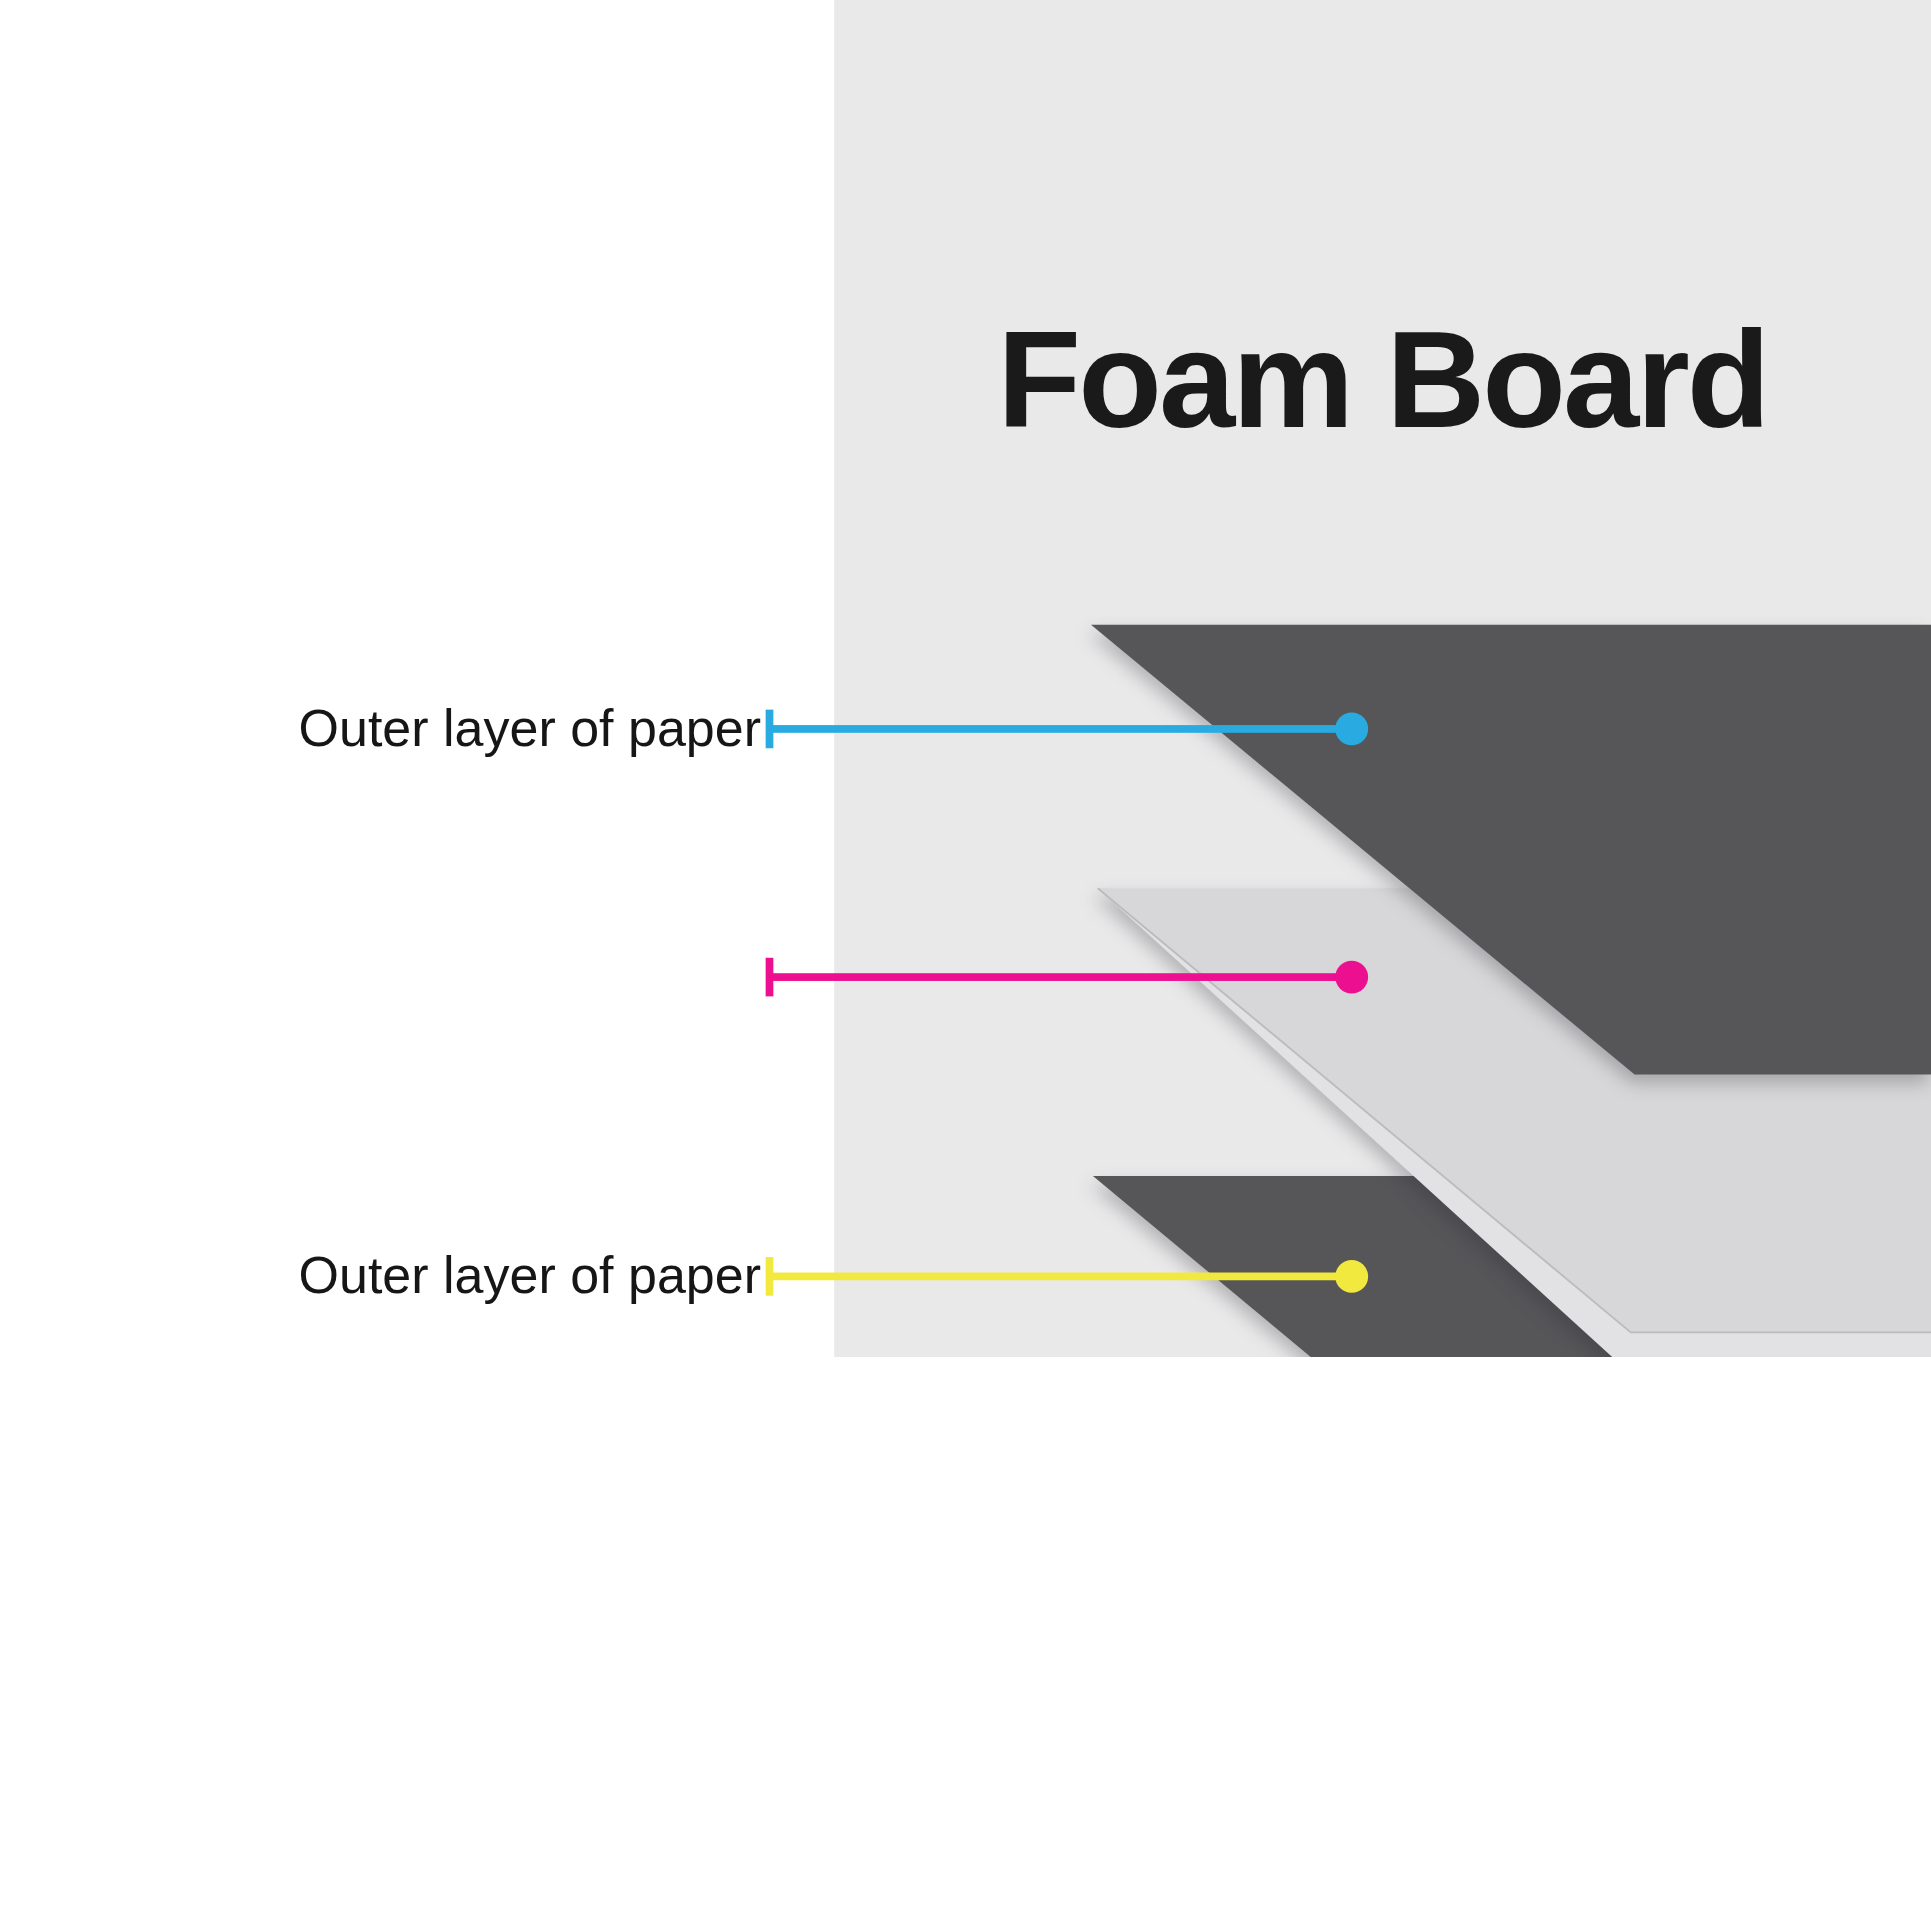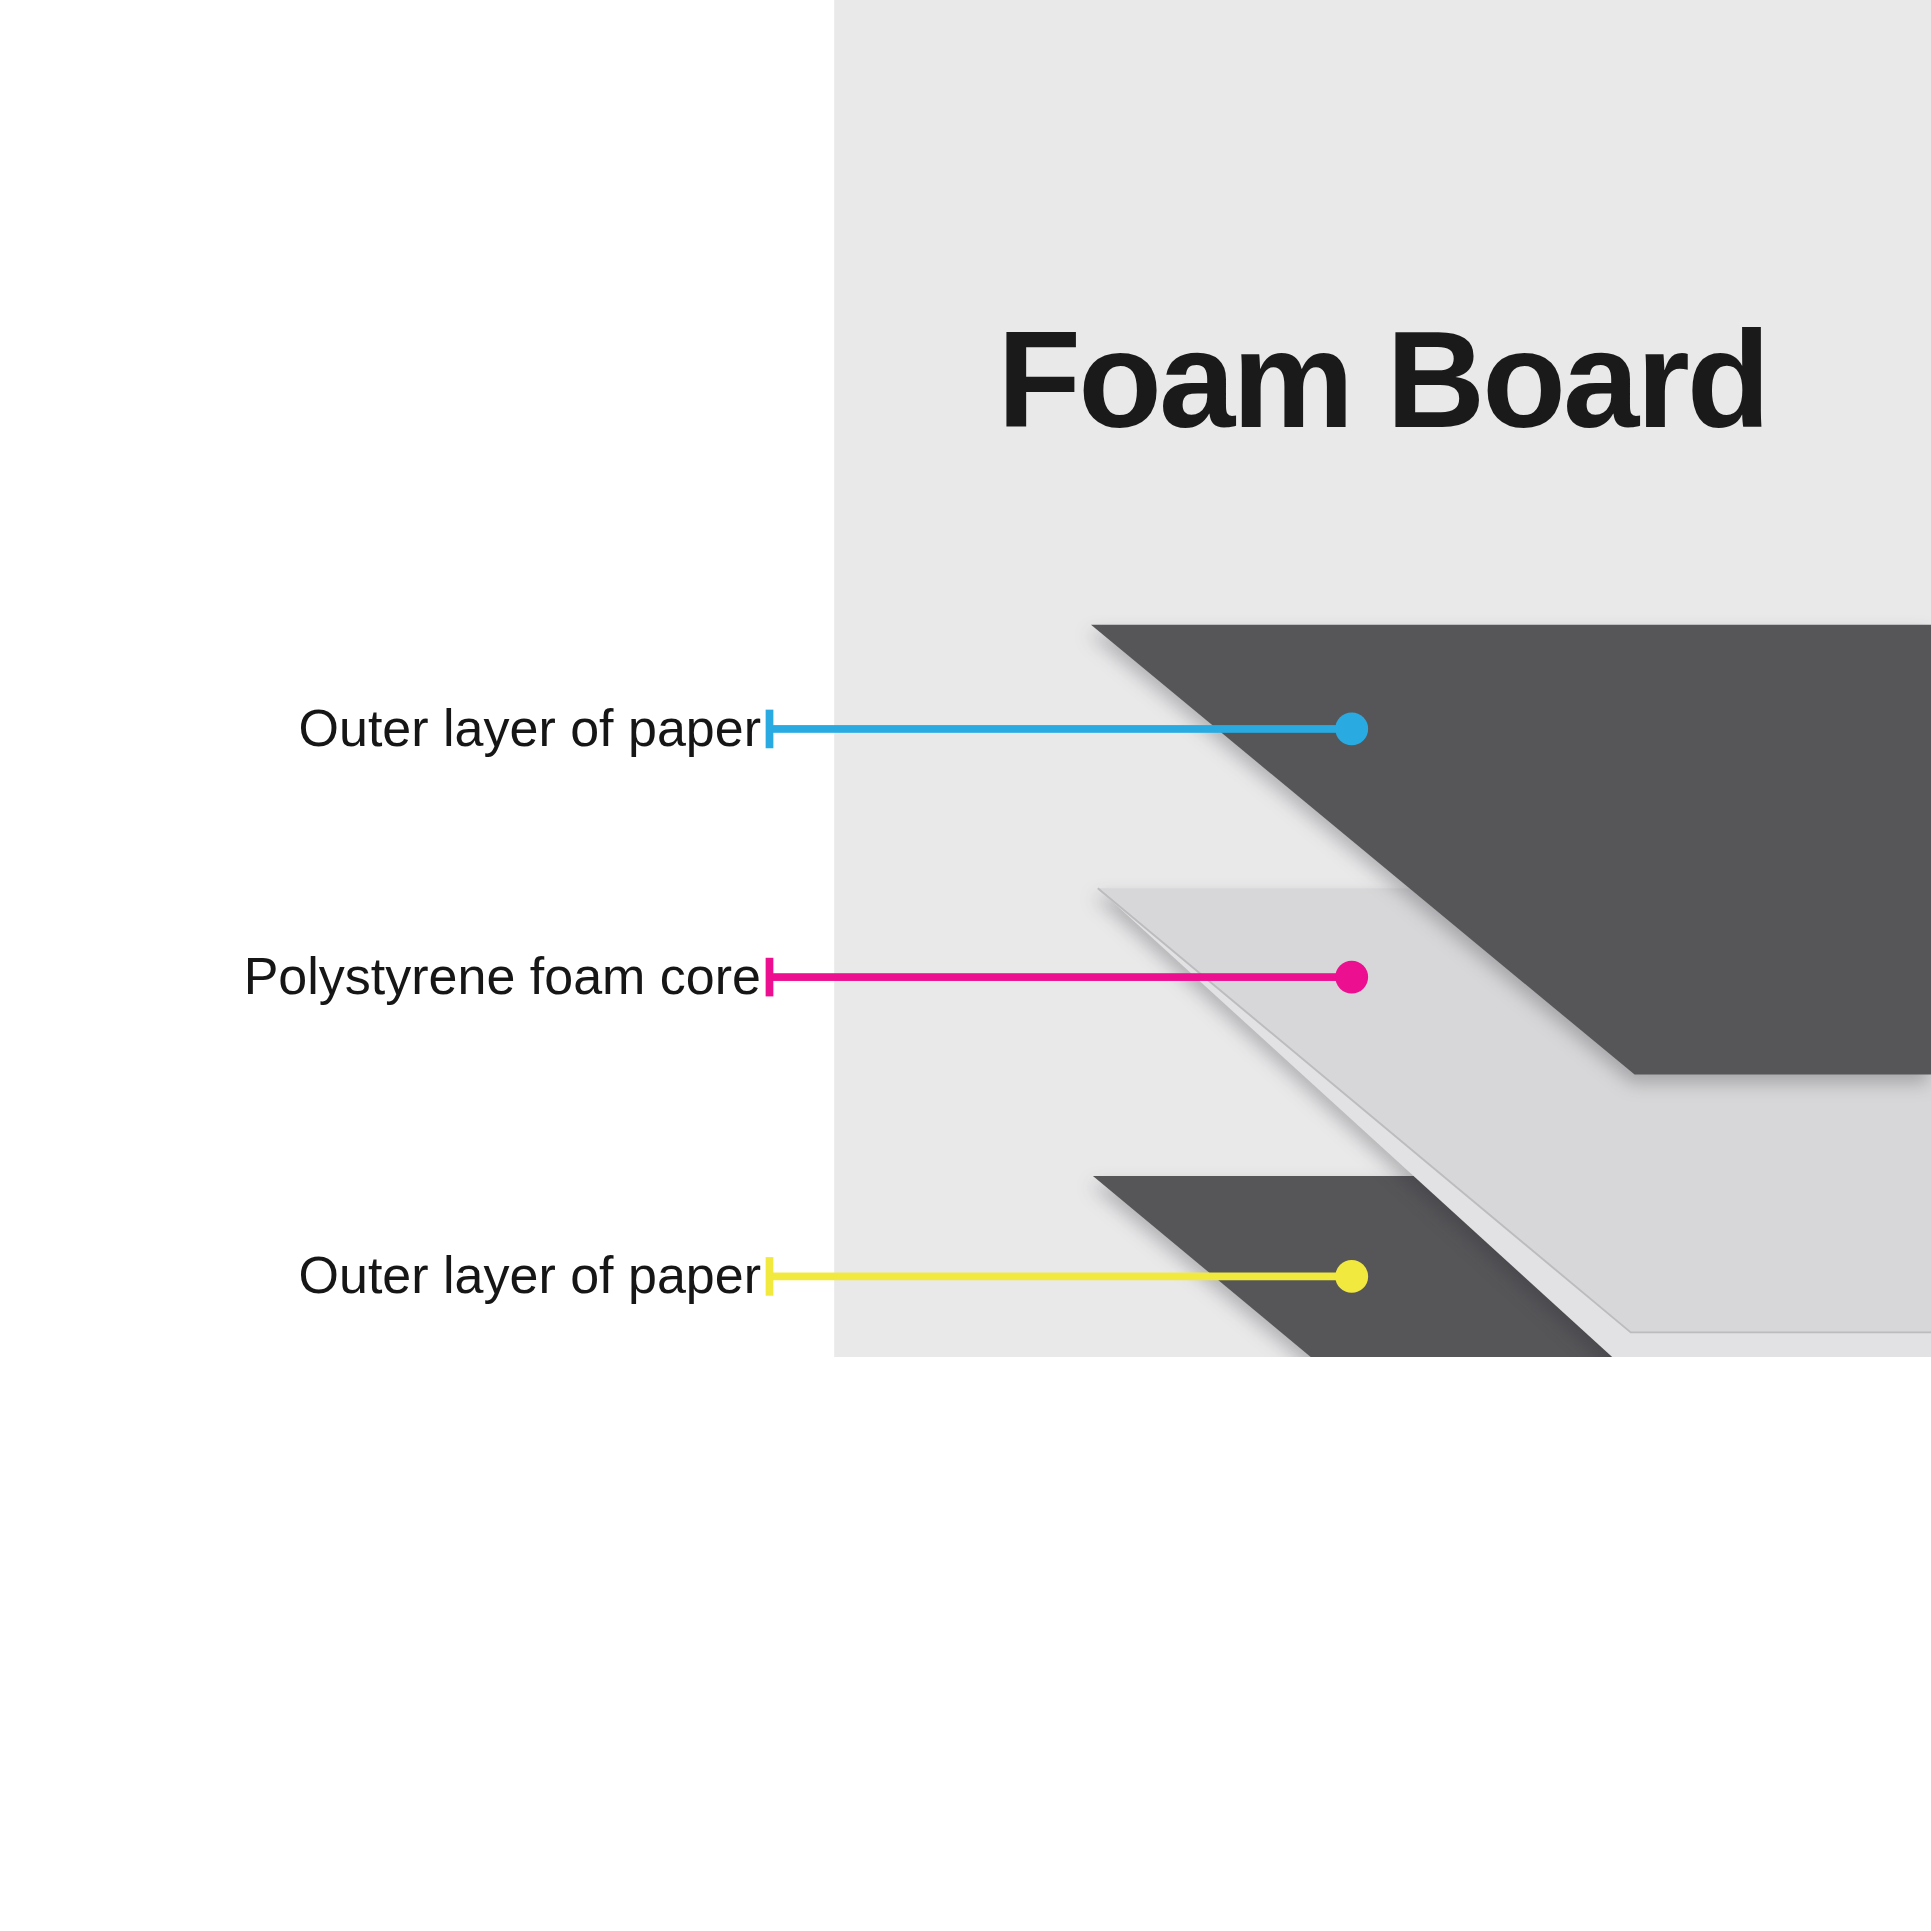--- a/index.html
+++ b/index.html
@@ -86,18 +86,17 @@
       <rect x="793" y="1302" width="8" height="40" fill="#f2e93e"></rect>
       <rect x="796" y="1318" width="608" height="8" fill="#f2e93e"></rect>
       <circle cx="1400" cy="1322" r="17" fill="#f2e93e"></circle>
     </g>
   </svg>
 
   <div class="page-title">Foam Board</div>
 
   <div class="callout-label row-1">Outer layer of paper</div>
 
-  <div class="callout-label row-2">Polystyrene foam core</div>
 
   <div class="callout-label row-3">Outer layer of paper</div>
 
 </div>
 
 
 </body></html>

